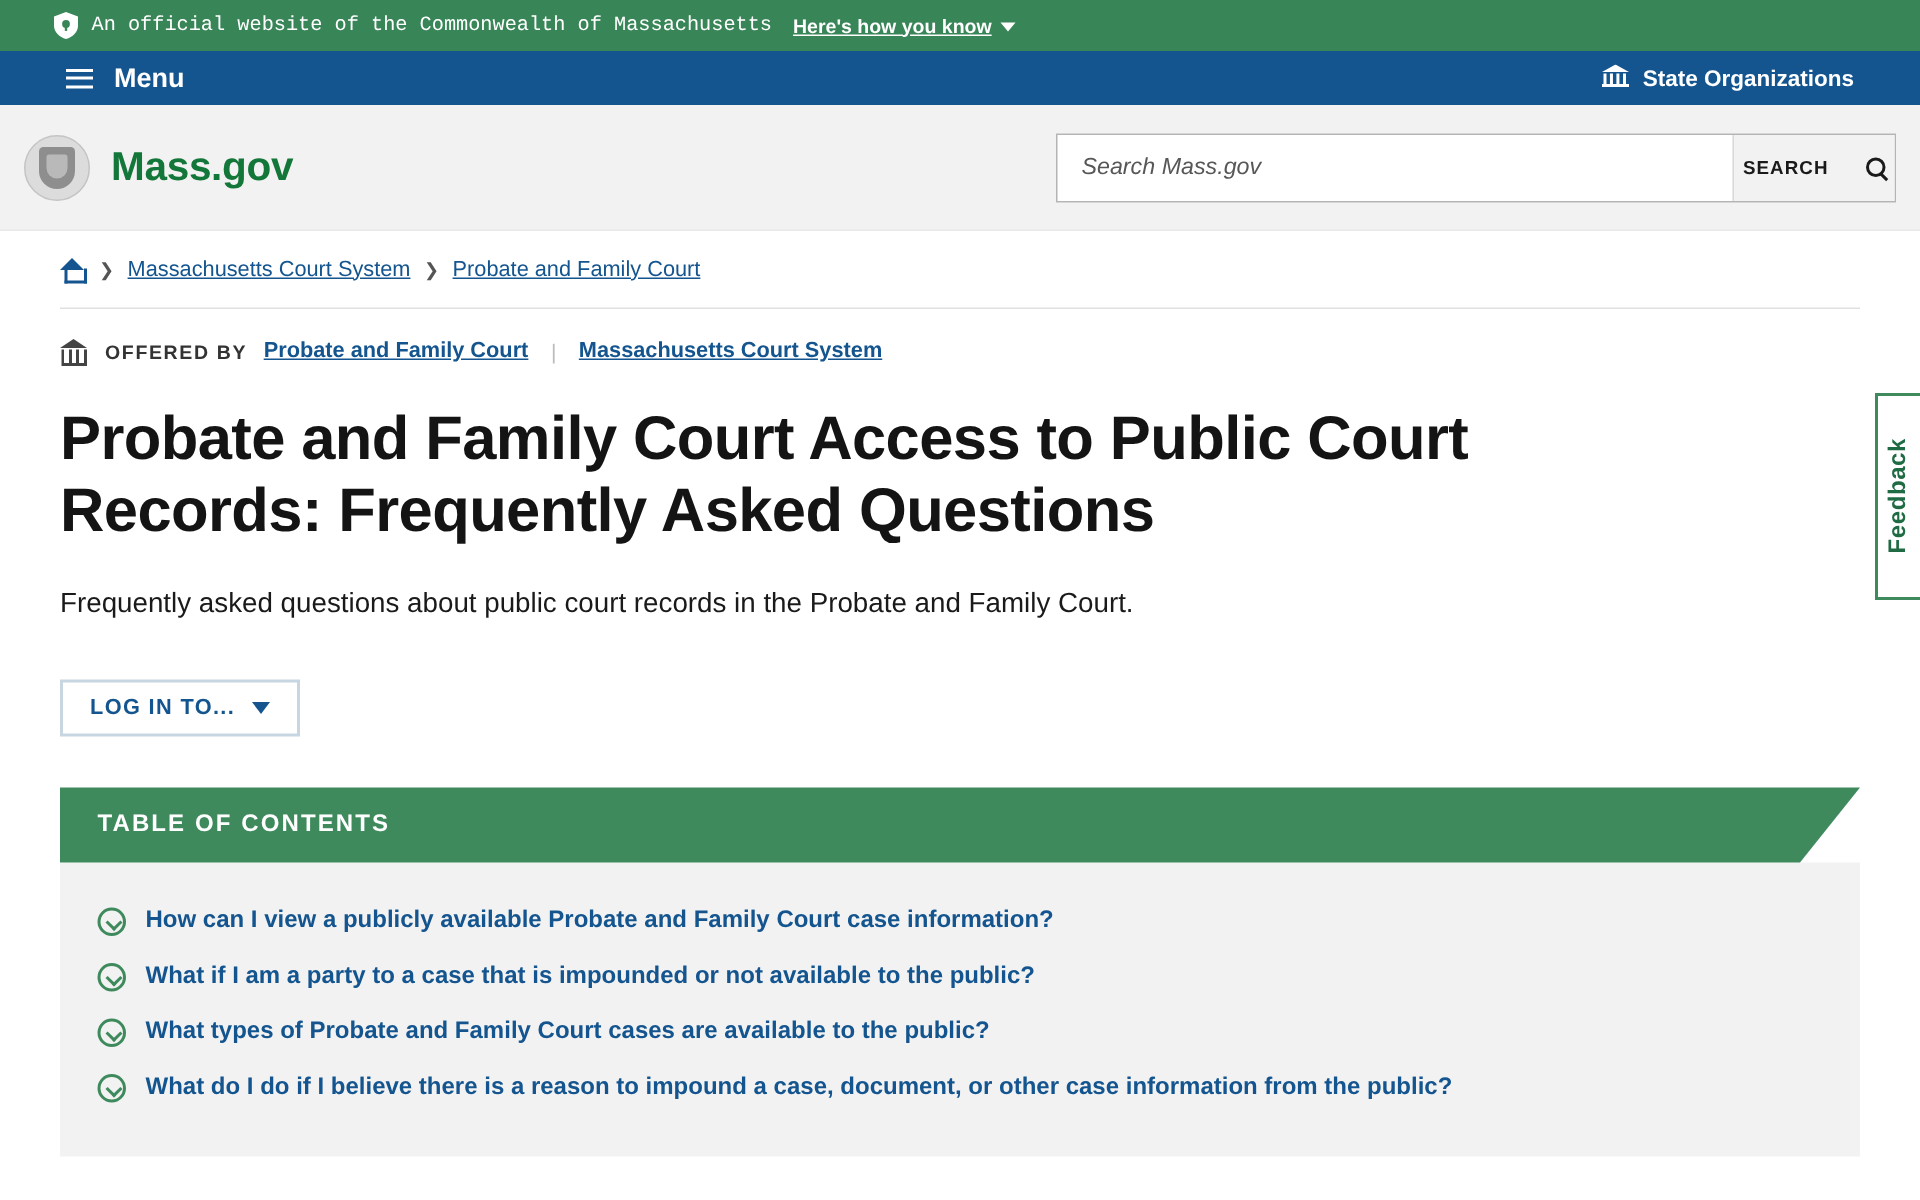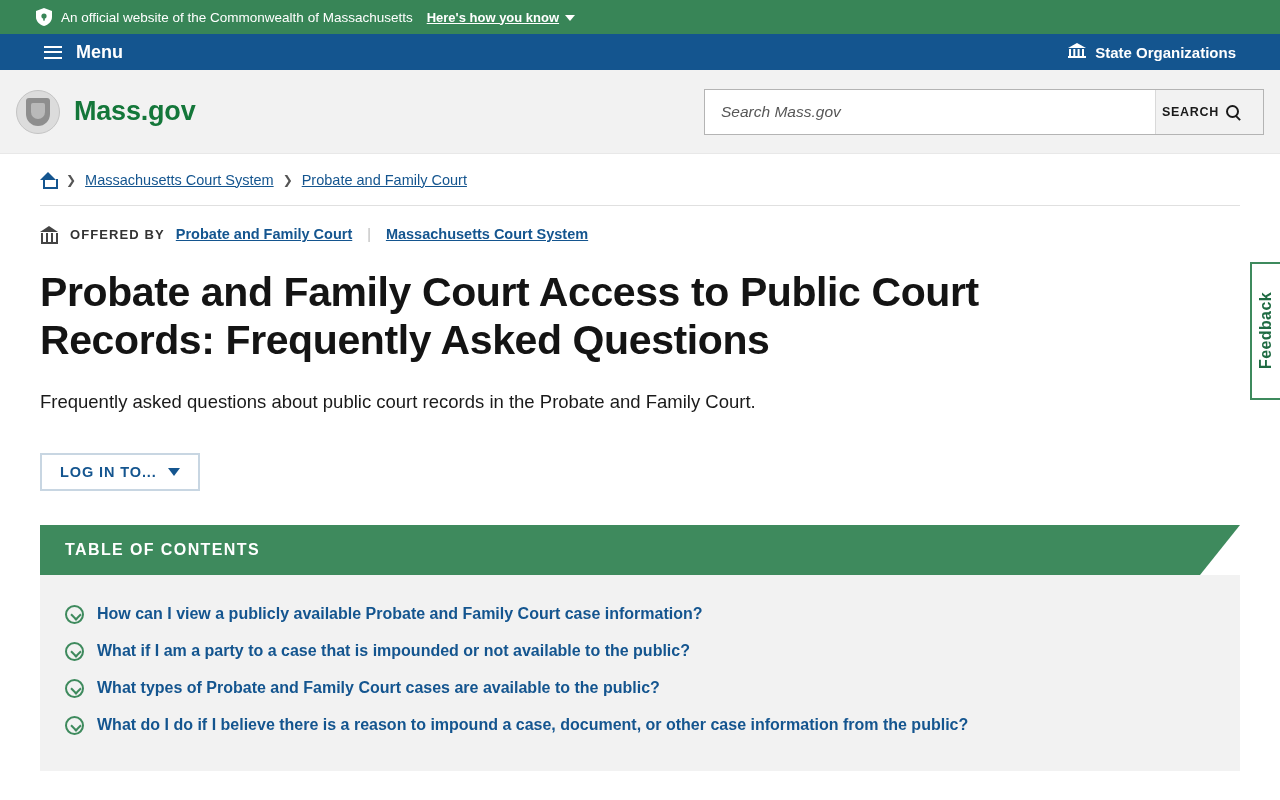--- a/index.html
+++ b/index.html
@@ -21,21 +21,21 @@
     padding: 0 36px;
     font-size: 13.5px;
   }
   .gov-banner .shield {
     width: 16px; height: 18px;
     margin-right: 9px;
     display: inline-flex;
     align-items: center;
     justify-content: center;
   }
-  .gov-banner .banner-text { font-weight: 400; }
+  .gov-banner .banner-text { font-weight: 400; font-family: Liberation Mono, monospace; }
   .howknow {
     margin-left: 14px;
     color: #ffffff;
     font-weight: bold;
     font-size: 13px;
     text-decoration: underline;
     cursor: pointer;
     display: inline-flex;
     align-items: center;
     gap: 6px;
@@ -166,21 +166,21 @@
     width: 108px;
     border: none;
     border-left: 1px solid #d9d9d9;
     background: #f2f2f2;
     color: #1a1a1a;
     font-size: 12.5px;
     font-weight: bold;
     letter-spacing: 0.7px;
     display: flex;
     align-items: center;
-    justify-content: flex-start;
+    justify-content: space-between;
     gap: 7px;
     cursor: pointer;
     font-family: "Liberation Sans", sans-serif;
   }
   .mag {
     width: 13px; height: 13px;
     border: 2px solid #1a1a1a;
     border-radius: 50%;
     position: relative;
     display: inline-block;

